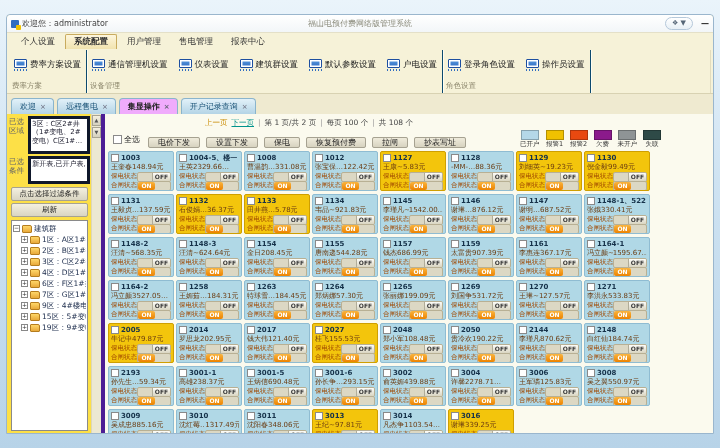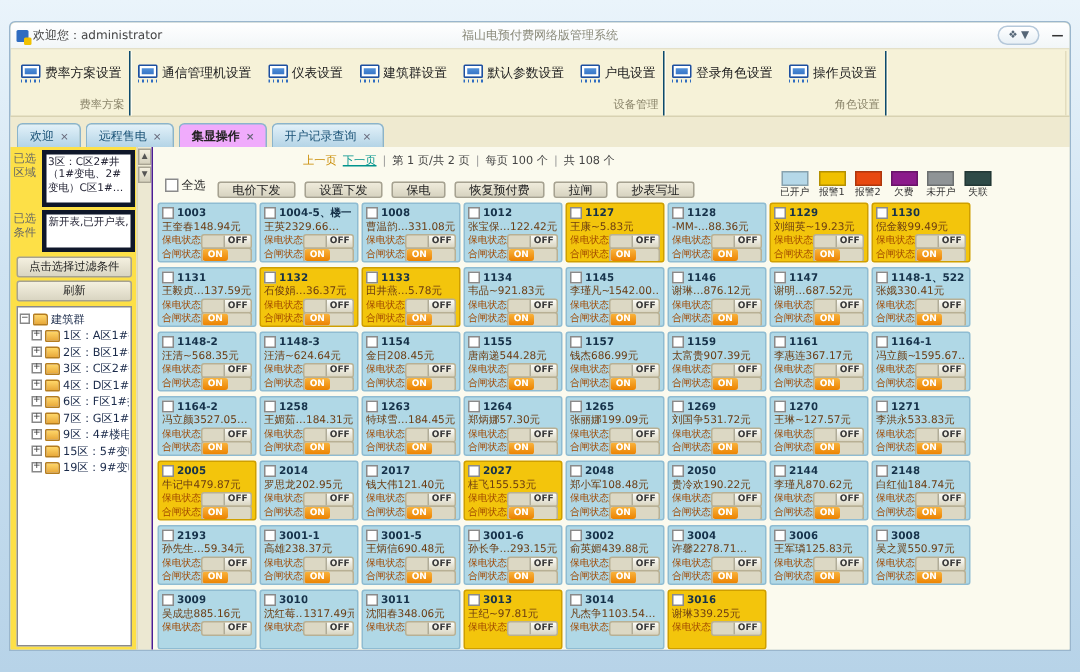--- a/index.html
+++ b/index.html
@@ -26,21 +26,21 @@
   
   .ribbon{height:43px;display:flex;align-items:stretch;border-bottom:1px solid #d8d2b2;padding:1px 2px 0;}
   .rgroup{display:flex;flex-direction:column;border-right:1px solid #0c4a6e;box-shadow:1px 0 0 #fffdf0;padding:0 3px;}
   .rbtns{display:flex;flex:1;align-items:center;gap:7px;}
   .rbtn{display:flex;align-items:center;gap:3px;font-size:8.5px;color:#222;padding:2px 2px;}
   .ico{width:13px;height:12px;flex:none;position:relative;}
   .ico::before{content:"";position:absolute;left:0;top:0;width:11px;height:7px;background:linear-gradient(#5a9ae0,#2f6cc0);
                border:1px solid #1d4fa0;border-radius:1px;box-shadow:inset 0 0 0 1.5px #fff;}
   .ico::after{content:"";position:absolute;left:0;bottom:0;width:13px;height:2px;
               background:repeating-linear-gradient(90deg,#2f6cc0 0 1px,transparent 1px 3px);}
-  .rlabel{text-align:right;font-size:7.5px;color:#8a846a;padding:1px 0 2px;}
+  .rlabel{text-align:left;font-size:7.5px;color:#8a846a;padding:1px 0 2px;}
   .rground{flex:1;border-right:1px solid #e2dcbe;}
   
   .tabstrip{height:18px;display:flex;align-items:flex-end;gap:3px;padding:2px 4px 0;background:#efead0;}
   .tab{display:flex;align-items:center;gap:4px;font-size:8px;color:#1a5276;padding:2px 7px 2px 8px;
        background:linear-gradient(#e2f1f9,#b4d4e6);border:1px solid #8ab4cc;border-bottom:none;border-radius:4px 4px 0 0;}
   .tab .x{font-size:7px;color:#667;}
   .tab.active{background:#f0abfc;color:#222;font-weight:bold;}
   
   .content{flex:1;display:flex;min-height:0;}
   .sidebar{width:84px;flex:none;background:#fde047;display:flex;flex-direction:column;padding:2px 1px 2px 2px;box-sizing:border-box;}
@@ -50,21 +50,21 @@
   .fbox.h1{height:30px;} .fbox.h2{height:20px;text-align:center;}
   .sbtn{height:12px;margin:1px 2px;background:linear-gradient(#f4f0e0,#d9d5c2);border:1px solid #a6a291;border-radius:2px;
         font-size:7.5px;color:#222;text-align:center;line-height:12px;}
   .treebox{flex:1;background:#fff;border:1px solid #8a8a8a;margin:2px 2px 0;overflow:hidden;padding:2px 1px;font-size:7.5px;color:#1a2a4a;}
   .trow{display:flex;align-items:center;gap:2px;height:11px;white-space:nowrap;overflow:hidden;}
   .trow.child{padding-left:8px;}
   .exp{width:5px;height:5px;flex:none;border:1px solid #888;background:#fff;font-size:6px;line-height:4px;text-align:center;color:#333;}
   .fold{width:8px;height:6px;flex:none;background:linear-gradient(#ffd769,#e8a93b);border:1px solid #b57d1e;border-radius:1px 2px 1px 1px;}
   .scrollstrip{width:9px;flex:none;background:#ece8d2;border-left:1px solid #dcd6ba;display:flex;flex-direction:column;gap:1px;padding-top:1px;}
   .sarr{height:9px;background:linear-gradient(#f4f0e0,#d5d1be);border:1px solid #a8a493;font-size:5px;line-height:8px;text-align:center;color:#555;}
-  .main{flex:1;background:#fbfaee;border-left:1px solid #4c1d95;display:flex;flex-direction:column;min-width:0;}
+  .main{flex:1;background:#fbfaee;border-left:4px solid #4c1d95;display:flex;flex-direction:column;min-width:0;}
   
   .pager{height:13px;display:flex;align-items:center;gap:4px;font-size:7.5px;color:#444;padding:2px 0 0 100px;}
   .pglink1{color:#c98a00;} .pglink2{color:#00938c;text-decoration:underline;}
   .sep{color:#999;}
   
   .controls{height:18px;display:flex;align-items:center;padding:1px 4px 1px 8px;}
   .selall{display:flex;align-items:center;gap:2px;font-size:8px;color:#222;margin-right:8px;}
   .cb{width:7px;height:7px;background:#fff;border:1px solid #8a8a8a;flex:none;}
   .tbtn{height:13px;line-height:13px;padding:0 9px;margin-right:6px;background:linear-gradient(#efebdb,#d7d3c0);
         border:1px solid #a6a291;border-radius:2px;font-size:8px;color:#222;}
@@ -96,20 +96,27 @@
 <div class="win">
 
   <div class="titlebar">
     <div class="applogo"></div>
     <span class="welcome">欢迎您：administrator</span>
     <div class="apptitle">福山电预付费网络版管理系统</div>
     <div class="skinpill">❖ ▼</div>
     <div class="minbtn">—</div>
   </div>
 
+  <div class="menubar">
+      <span class="menu-item">个人设置</span>
+      <span class="menu-item active">系统配置</span>
+      <span class="menu-item">用户管理</span>
+      <span class="menu-item">售电管理</span>
+      <span class="menu-item">报表中心</span>
+    </div>
 
   <div class="ribbon">
       <div class="rgroup">
         <div class="rbtns">
           <div class="rbtn">
             <span class="ico"></span>
             <span>费率方案设置</span>
           </div>
         </div>
         <div class="rlabel">费率方案</div>

